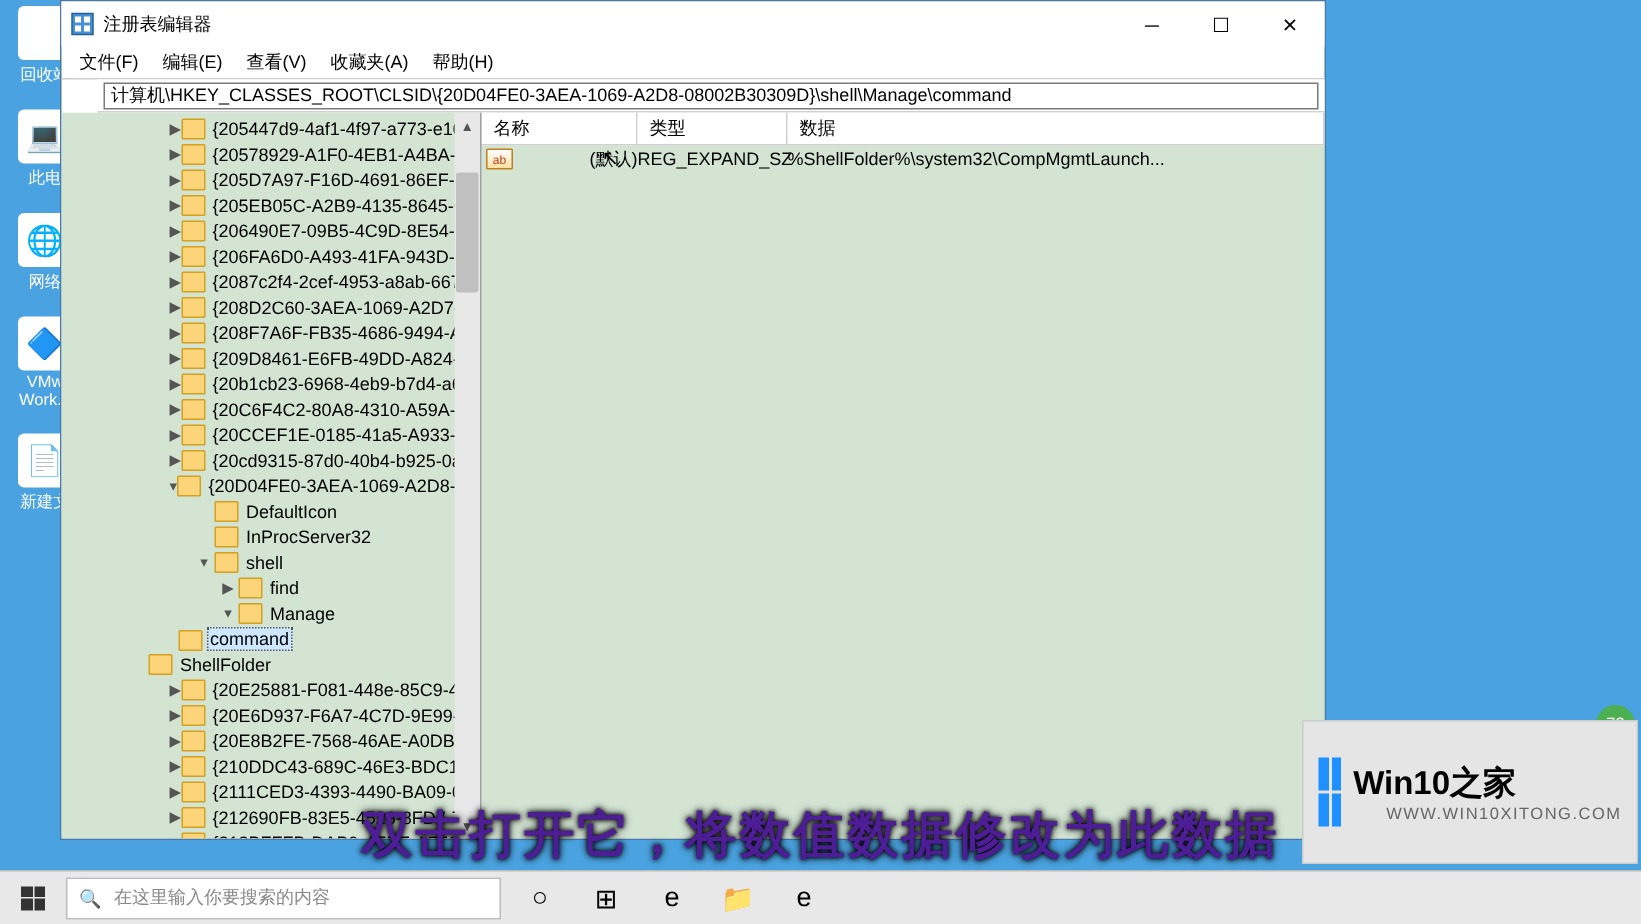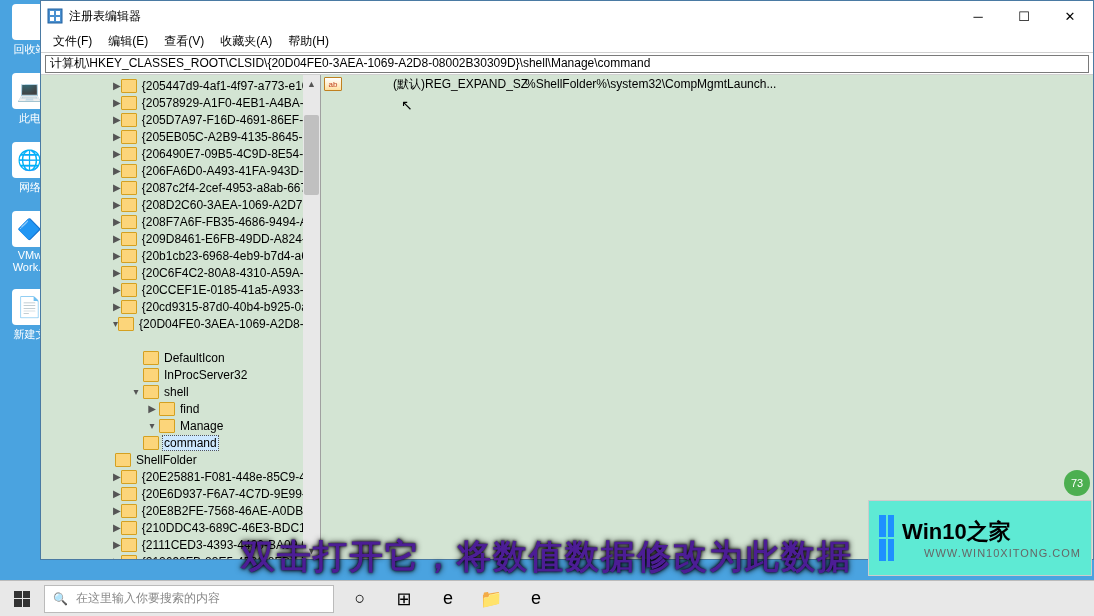--- a/index.html
+++ b/index.html
@@ -4,31 +4,31 @@
 <style>
 * { margin: 0; padding: 0; box-sizing: border-box; font-family: "Microsoft YaHei", "Segoe UI", sans-serif; }
 body { width: 1094px; height: 616px; overflow: hidden; background: #4aa3e0; position: relative; }
 
 
 .desktop { position: absolute; left: 0; top: 0; width: 60px; height: 580px; display: flex; flex-direction: column; align-items: center; gap: 16px; padding-top: 4px; }
 .desktop-icon { width: 50px; display: flex; flex-direction: column; align-items: center; font-size: 11px; color: #fff; text-align: center; }
 .desktop-icon .ic { width: 36px; height: 36px; background: #fff; border-radius: 4px; margin-bottom: 2px; display: flex; align-items: center; justify-content: center; font-size: 20px; }
 
 
-.regedit { position: absolute; left: 40px; top: 0; width: 1054px; height: 560px; background: #fff; border: 1px solid #4a7aa3; display: flex; flex-direction: column; }
+.regedit { position: absolute; left: 40px; top: 0; width: 844px; height: 560px; background: #fff; border: 1px solid #4a7aa3; display: flex; flex-direction: column; }
 .titlebar { height: 30px; background: #fff; display: flex; align-items: center; padding: 0 0 0 6px; }
 .titlebar .icon { width: 16px; height: 16px; margin-right: 6px; }
 .titlebar .title { font-size: 12px; flex: 1; }
 .winbtns { display: flex; }
 .winbtn { width: 46px; height: 30px; display: flex; align-items: center; justify-content: center; font-size: 13px; }
 
 .menubar { height: 22px; display: flex; padding: 0 4px; font-size: 12px; border-bottom: 1px solid #d0d0d0; }
 .menubar span { padding: 2px 8px; }
 
-.addressbar { height: 22px; display: flex; align-items: center; padding: 2px 4px; border-bottom: 1px solid #d0d0d0; font-size: 12px; background: #fff; }
+.addressbar { height: 22px; display: flex; align-items: center; padding: 2px 4px; border-bottom: 1px solid #d0d0d0; font-size: 12px; background: #fff; margin-left: 24px; }
 .addressbar input { flex: 1; border: 1px solid #7a7a7a; padding: 1px 4px; font-size: 12px; }
 
 .content { flex: 1; display: flex; overflow: hidden; }
 .tree { width: 280px; background: #d3e4d3; overflow: hidden; position: relative; border-right: 1px solid #a0a0a0; }
 .tree-scroll { position: absolute; inset: 0; overflow: hidden; }
 .tree-inner { padding: 2px 0 2px 0; }
 .tree-item { display: flex; align-items: center; font-size: 12px; height: 17px; white-space: nowrap; padding-left: 4px; }
 .tree-item .expander { width: 14px; text-align: center; color: #555; font-size: 10px; cursor: pointer; }
 .tree-item .folder { width: 16px; height: 14px; background: #fcd57a; border: 1px solid #d4a020; border-radius: 1px; margin-right: 3px; flex-shrink: 0; }
 .tree-item .label { padding: 0 2px; }
@@ -47,21 +47,21 @@
 .col-data { flex: 1; }
 .value-row { display: flex; font-size: 12px; height: 18px; align-items: center; }
 .value-row .vicon { width: 18px; height: 14px; margin: 0 3px; background: linear-gradient(#fff,#ffe0a0); border: 1px solid #c08020; border-radius: 1px; display: flex; align-items: center; justify-content: center; font-size: 8px; color: #c04020; }
 .value-row .vname { width: 80px; text-align: right; }
 .value-row .vtype { width: 100px; }
 .value-row .vdata { flex: 1; }
 
 .cursor { position: absolute; left: 360px; top: 96px; font-size: 14px; pointer-events: none; }
 
 
-.watermark { position: absolute; right: 2px; bottom: 40px; width: 224px; height: 76px; background: #5eead4; border: 1px solid #ccc; display: flex; align-items: center; gap: 8px; padding: 4px 10px; }
+.watermark { position: absolute; right: 2px; bottom: 40px; width: 224px; height: 96px; background: #e5e5e5; border: 1px solid #ccc; display: flex; align-items: center; gap: 8px; padding: 4px 10px; }
 .watermark .logo { width: 46px; height: 46px; display: grid; grid-template-columns: 1fr 1fr; grid-template-rows: 1fr 1fr; gap: 2px; }
 .watermark .logo div { background: #1e90ff; }
 .watermark .text { display: flex; flex-direction: column; }
 .watermark .text .big { font-size: 22px; font-weight: 600; }
 .watermark .text .small { font-size: 11px; letter-spacing: 1px; color: #666; margin-left: 22px; }
 
 .badge { position: absolute; right: 4px; bottom: 120px; width: 26px; height: 26px; border-radius: 50%; background: #4caf50; color: #fff; font-size: 11px; display: flex; align-items: center; justify-content: center; }
 
 
 .subtitle { position: absolute; left: 0; bottom: 36px; width: 100%; text-align: center; font-size: 34px; color: #4c1d95; font-weight: 600; text-shadow: 0 0 6px #000, 0 0 3px #000; letter-spacing: 2px; pointer-events: none; }
@@ -200,51 +200,51 @@
             <div class="tree-item" style="padding-left: 72px;">
               <span class="expander">▶</span>
               <span class="folder"></span>
               <span class="label">{20cd9315-87d0-40b4-b925-0a8f208e</span>
             </div>
             <div class="tree-item" style="padding-left: 72px;">
               <span class="expander">▾</span>
               <span class="folder"></span>
               <span class="label">{20D04FE0-3AEA-1069-A2D8-08002B3</span>
             </div>
-            <div class="tree-item" style="padding-left: 88px; margin-top: 17px;">
-              <span class="expander"></span>
-              <span class="folder"></span>
-              <span class="label">DefaultIcon</span>
-            </div>
             <div class="tree-item" style="padding-left: 88px;">
               <span class="expander"></span>
               <span class="folder"></span>
+              <span class="label">DefaultIcon</span>
+            </div>
+            <div class="tree-item" style="padding-left: 88px;">
+              <span class="expander"></span>
+              <span class="folder"></span>
               <span class="label">InProcServer32</span>
             </div>
             <div class="tree-item" style="padding-left: 88px;">
               <span class="expander">▾</span>
               <span class="folder"></span>
               <span class="label">shell</span>
             </div>
             <div class="tree-item" style="padding-left: 104px;">
               <span class="expander">▶</span>
               <span class="folder"></span>
               <span class="label">find</span>
             </div>
             <div class="tree-item" style="padding-left: 104px;">
               <span class="expander">▾</span>
               <span class="folder"></span>
               <span class="label">Manage</span>
             </div>
-            <div class="tree-item selected" style="padding-left: 88px;">
+            <div class="tree-item selected" style="padding-left: 64px; align-items: flex-end;">
               <span class="expander"></span>
               <span class="folder"></span>
               <span class="label">command</span>
             </div>
-            <div class="tree-item" style="padding-left: 60px;">
+            <div class="tree-item" style="padding-left: 44px;">
               <span class="expander"></span>
               <span class="folder"></span>
               <span class="label">ShellFolder</span>
             </div>
             <div class="tree-item" style="padding-left: 72px;">
               <span class="expander">▶</span>
               <span class="folder"></span>
               <span class="label">{20E25881-F081-448e-85C9-4707A940</span>
             </div>
             <div class="tree-item" style="padding-left: 72px;">
@@ -279,20 +279,25 @@
             </div>
           </div>
       </div>
       <div class="tree-scrollbar">
         <div class="arrow up">▲</div>
         <div class="thumb"></div>
         <div class="arrow down">▼</div>
       </div>
     </div>
     <div class="values">
+      <div class="values-header">
+        <div class="col-name">名称</div>
+        <div class="col-type">类型</div>
+        <div class="col-data">数据</div>
+      </div>
       <div class="value-row">
         <div class="vicon">ab</div>
         <div class="vname">(默认)</div>
         <div class="vtype">REG_EXPAND_SZ</div>
         <div class="vdata">%ShellFolder%\system32\CompMgmtLaunch...</div>
       </div>
       <div class="cursor">↖</div>
     </div>
   </div>
 </div>

